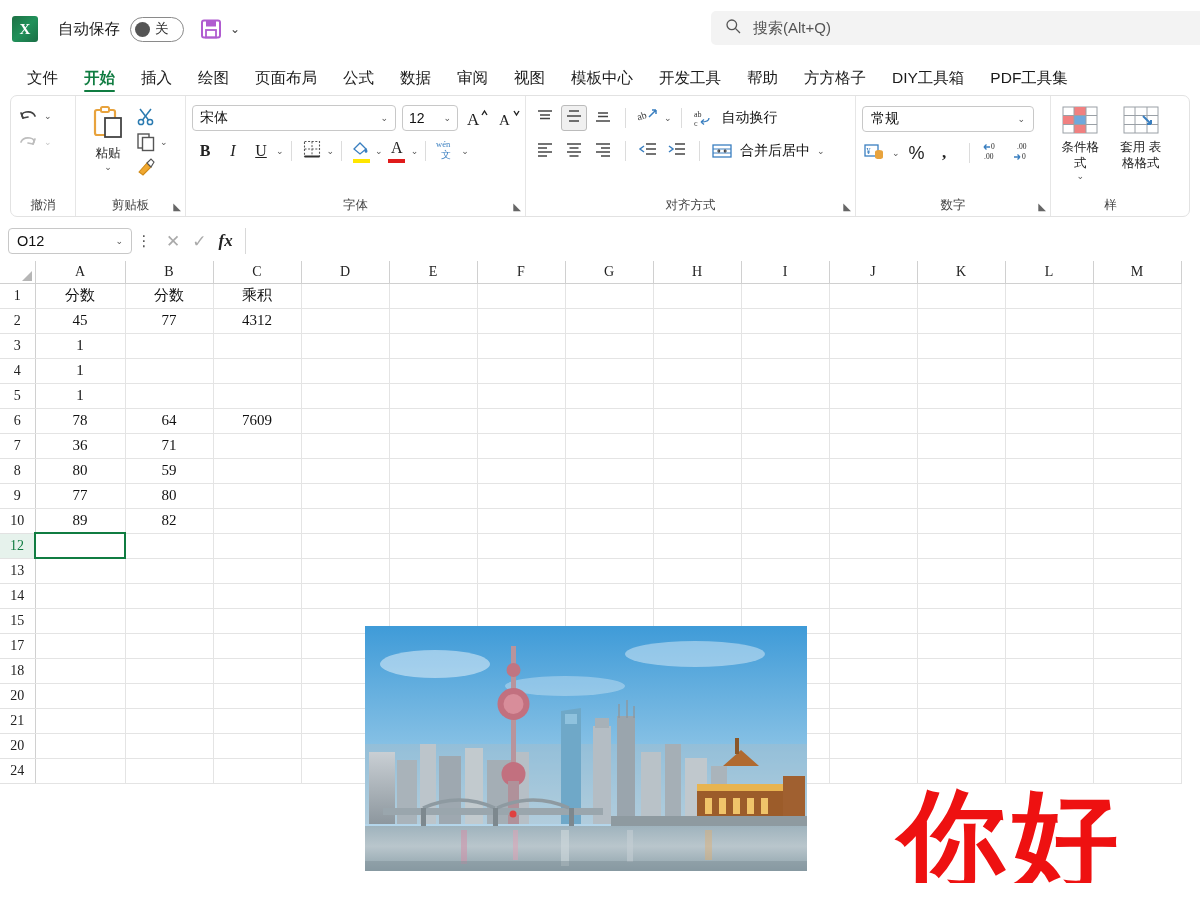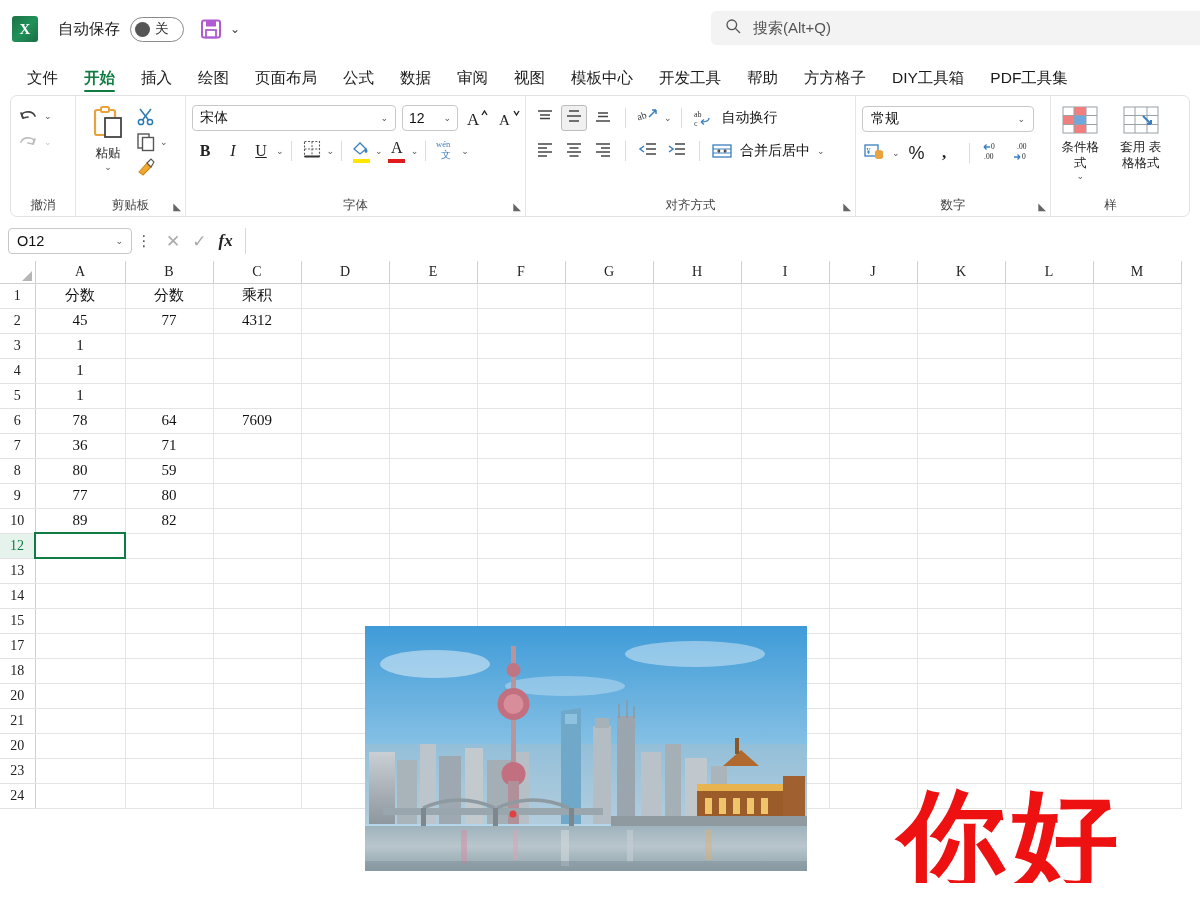--- a/index.html
+++ b/index.html
@@ -909,36 +909,20 @@
             <td class="cell" style="width: 88px;"></td>
             <td class="cell" style="width: 88px;"></td>
             <td class="cell" style="width: 88px;"></td>
             <td class="cell" style="width: 88px;"></td>
             <td class="cell" style="width: 88px;"></td>
             <td class="cell" style="width: 88px;"></td>
             <td class="cell" style="width: 88px;"></td>
           </tr>
           <tr>
             <td class="rowhead">20</td>
-            <td class="cell" style="width: 90px;"></td>
-            <td class="cell" style="width: 88px;"></td>
-            <td class="cell" style="width: 88px;"></td>
-            <td class="cell" style="width: 88px;"></td>
-            <td class="cell" style="width: 88px;"></td>
-            <td class="cell" style="width: 88px;"></td>
-            <td class="cell" style="width: 88px;"></td>
-            <td class="cell" style="width: 88px;"></td>
-            <td class="cell" style="width: 88px;"></td>
-            <td class="cell" style="width: 88px;"></td>
-            <td class="cell" style="width: 88px;"></td>
-            <td class="cell" style="width: 88px;"></td>
-            <td class="cell" style="width: 88px;"></td>
-          </tr>
-          <tr>
-            <td class="rowhead">23</td>
             <td class="cell" style="width: 90px;"></td>
             <td class="cell" style="width: 88px;"></td>
             <td class="cell" style="width: 88px;"></td>
             <td class="cell" style="width: 88px;"></td>
             <td class="cell" style="width: 88px;"></td>
             <td class="cell" style="width: 88px;"></td>
             <td class="cell" style="width: 88px;"></td>
             <td class="cell" style="width: 88px;"></td>
             <td class="cell" style="width: 88px;"></td>
             <td class="cell" style="width: 88px;"></td>

